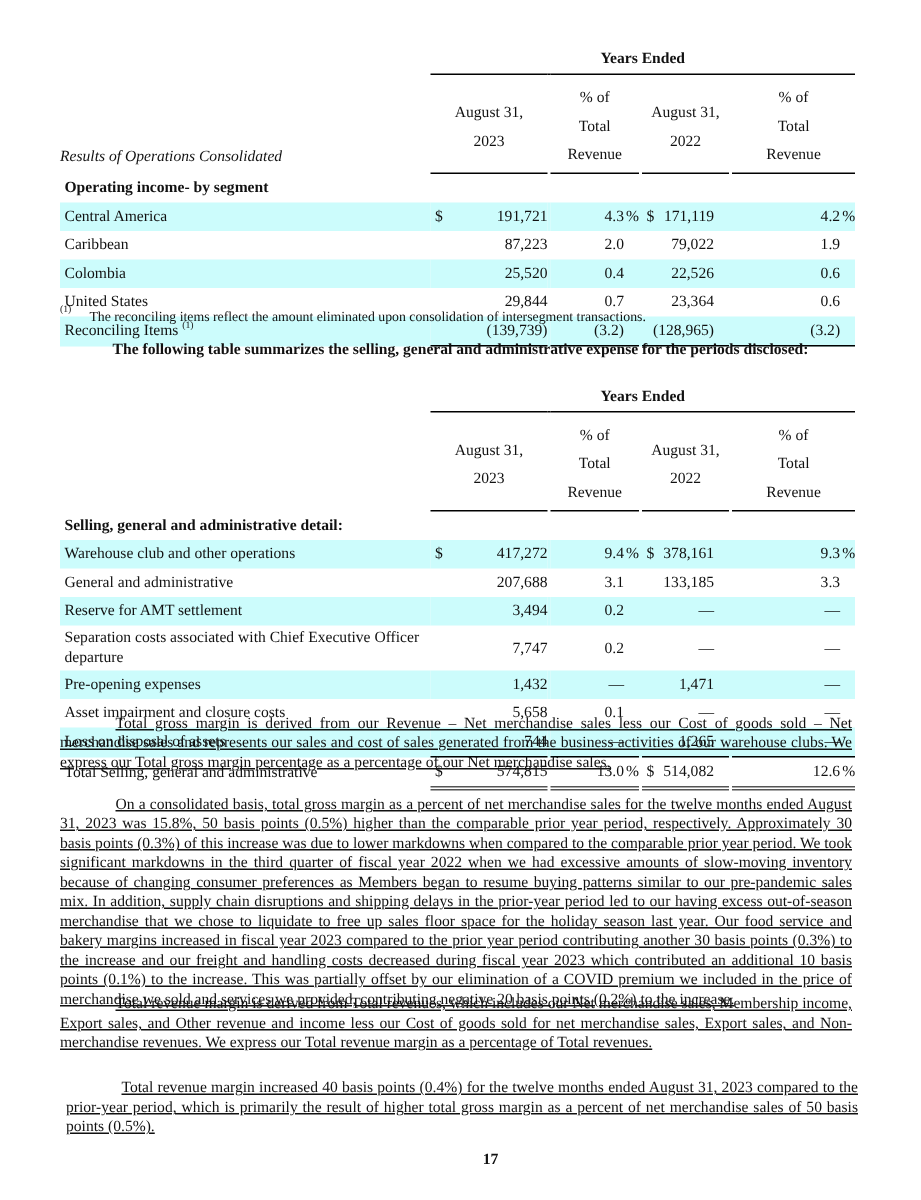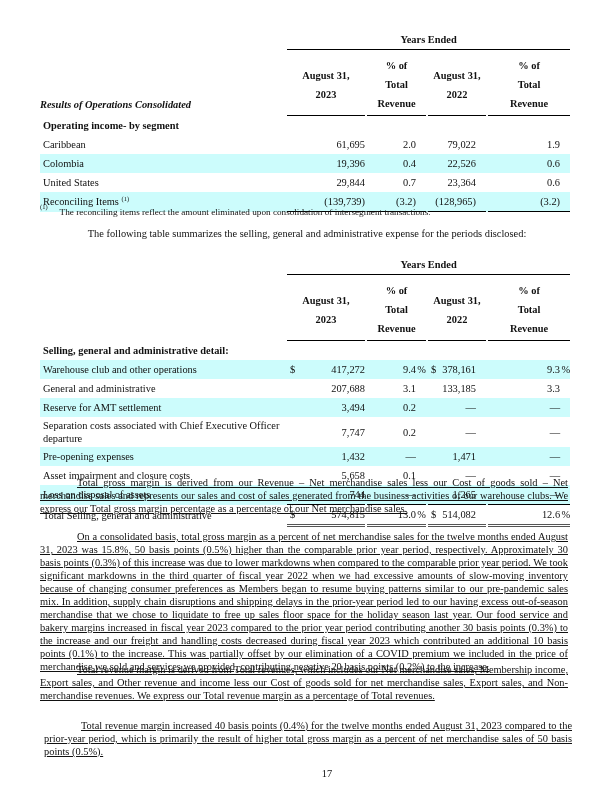--- a/index.html
+++ b/index.html
@@ -9,39 +9,39 @@
   table.fin { position:absolute; left:40px; width:528px; border-collapse:collapse; table-layout:fixed; }
   table.fin td { padding:0; height:19px; line-height:19px; vertical-align:middle; white-space:nowrap; }
   .c-label { width:247px; padding-left:3px !important; }
   .c-a { width:78px; }
   .c-gap { width:2px; }
   .c-b { width:59px; }
   .c-c { width:58px; }
   .c-d { width:82px; }
   .hdr-years td { height:16px; line-height:16px; font-weight:bold; text-align:center; }
   .years-cell { border-bottom:1.3px solid #000; }
-  .hdr-cols td { font-weight:bold; text-align:center; line-height:12px; height:auto; vertical-align:bottom; padding-top:6px !important; }
+  .hdr-cols td { font-weight:normal; text-align:center; line-height:12px; height:auto; vertical-align:bottom; padding-top:6px !important; }
   .hdr-cols .uline { border-bottom:1.3px solid #000; padding-bottom:2px !important; }
   .hdr-cols .title-ital { text-align:left; font-style:italic; vertical-align:bottom; padding-bottom:2px !important; }
   .section-title td { font-weight:bold; height:18px; line-height:18px; }
   tr.shade td { background:#ccfcfc; }
   .num { text-align:right; }
   .dollar { display:inline-block; float:left; padding-left:3px; }
   .pct-sign { display:inline-block; width:10px; text-align:right; }
   .pct-nosign { display:inline-block; width:10px; }
   .under-single td.ul { border-bottom:1.3px solid #000; }
   .total-row td.ul2 { border-bottom:3px double #555; }
   .wrap-label { white-space:normal !important; line-height:13px !important; height:auto !important; padding:2px 0 2px 3px !important; }
   .tall td { height:32px; vertical-align:bottom; line-height:16px; padding-bottom:1px; }
   .footnote { position:absolute; left:40px; top:205px; font-size:9.2px; }
   .footnote sup { font-size:6.5px; position:relative; top:-2px; }
   .footnote .fn-text { margin-left:12px;text-align:right; }
   .para { position:absolute; left:40px; width:528px; text-align:justify; line-height:13px; font-size:10.4px;text-decoration:underline; }
   .para .indent { display:inline-block; width:37px; }
-  .center-line { position:absolute; left:0; width:614px; text-align:center; }
+  .center-line { position:absolute; left:0; width:614px; text-align:center;font-weight:bold; }
   sup.fn { font-size:6.5px; vertical-align:super; line-height:0; }
 </style>
 </head>
 <body>
 
 <div class="page">
 
   <table class="fin" style="top:30px;">
     <colgroup>
       <col class="c-label">
@@ -79,35 +79,45 @@
       <td class="uline">
         <div>% of</div>
         <div>Total</div>
         <div>Revenue</div>
       </td>
     </tr>
     <tr class="section-title">
       <td colspan="8" style="padding-left:3px;">Operating income- by segment</td>
     </tr>
 
+    <tr class="shade">
+      <td class="c-label">Central America</td>
+      <td class="num"><span class="dollar">$</span><span>191,721</span></td>
+      <td></td>
+      <td class="num"><span>4.3</span><span class="pct-sign">%</span></td>
+      <td></td>
+      <td class="num"><span class="dollar">$</span><span>171,119</span><span class="pct-nosign"></span></td>
+      <td></td>
+      <td class="num"><span>4.2</span><span class="pct-sign">%</span></td>
+    </tr>
 
     <tr>
       <td class="c-label">Caribbean</td>
-      <td class="num">61,695</td>
+      <td class="num">87,223</td>
       <td></td>
       <td class="num"><span>2.0</span><span class="pct-nosign"></span></td>
       <td></td>
       <td class="num"><span>79,022</span><span class="pct-nosign"></span></td>
       <td></td>
       <td class="num"><span>1.9</span><span class="pct-nosign"></span></td>
     </tr>
 
     <tr class="shade">
       <td class="c-label">Colombia</td>
-      <td class="num">19,396</td>
+      <td class="num">25,520</td>
       <td></td>
       <td class="num"><span>0.4</span><span class="pct-nosign"></span></td>
       <td></td>
       <td class="num"><span>22,526</span><span class="pct-nosign"></span></td>
       <td></td>
       <td class="num"><span>0.6</span><span class="pct-nosign"></span></td>
     </tr>
 
     <tr>
       <td class="c-label">United States</td>

